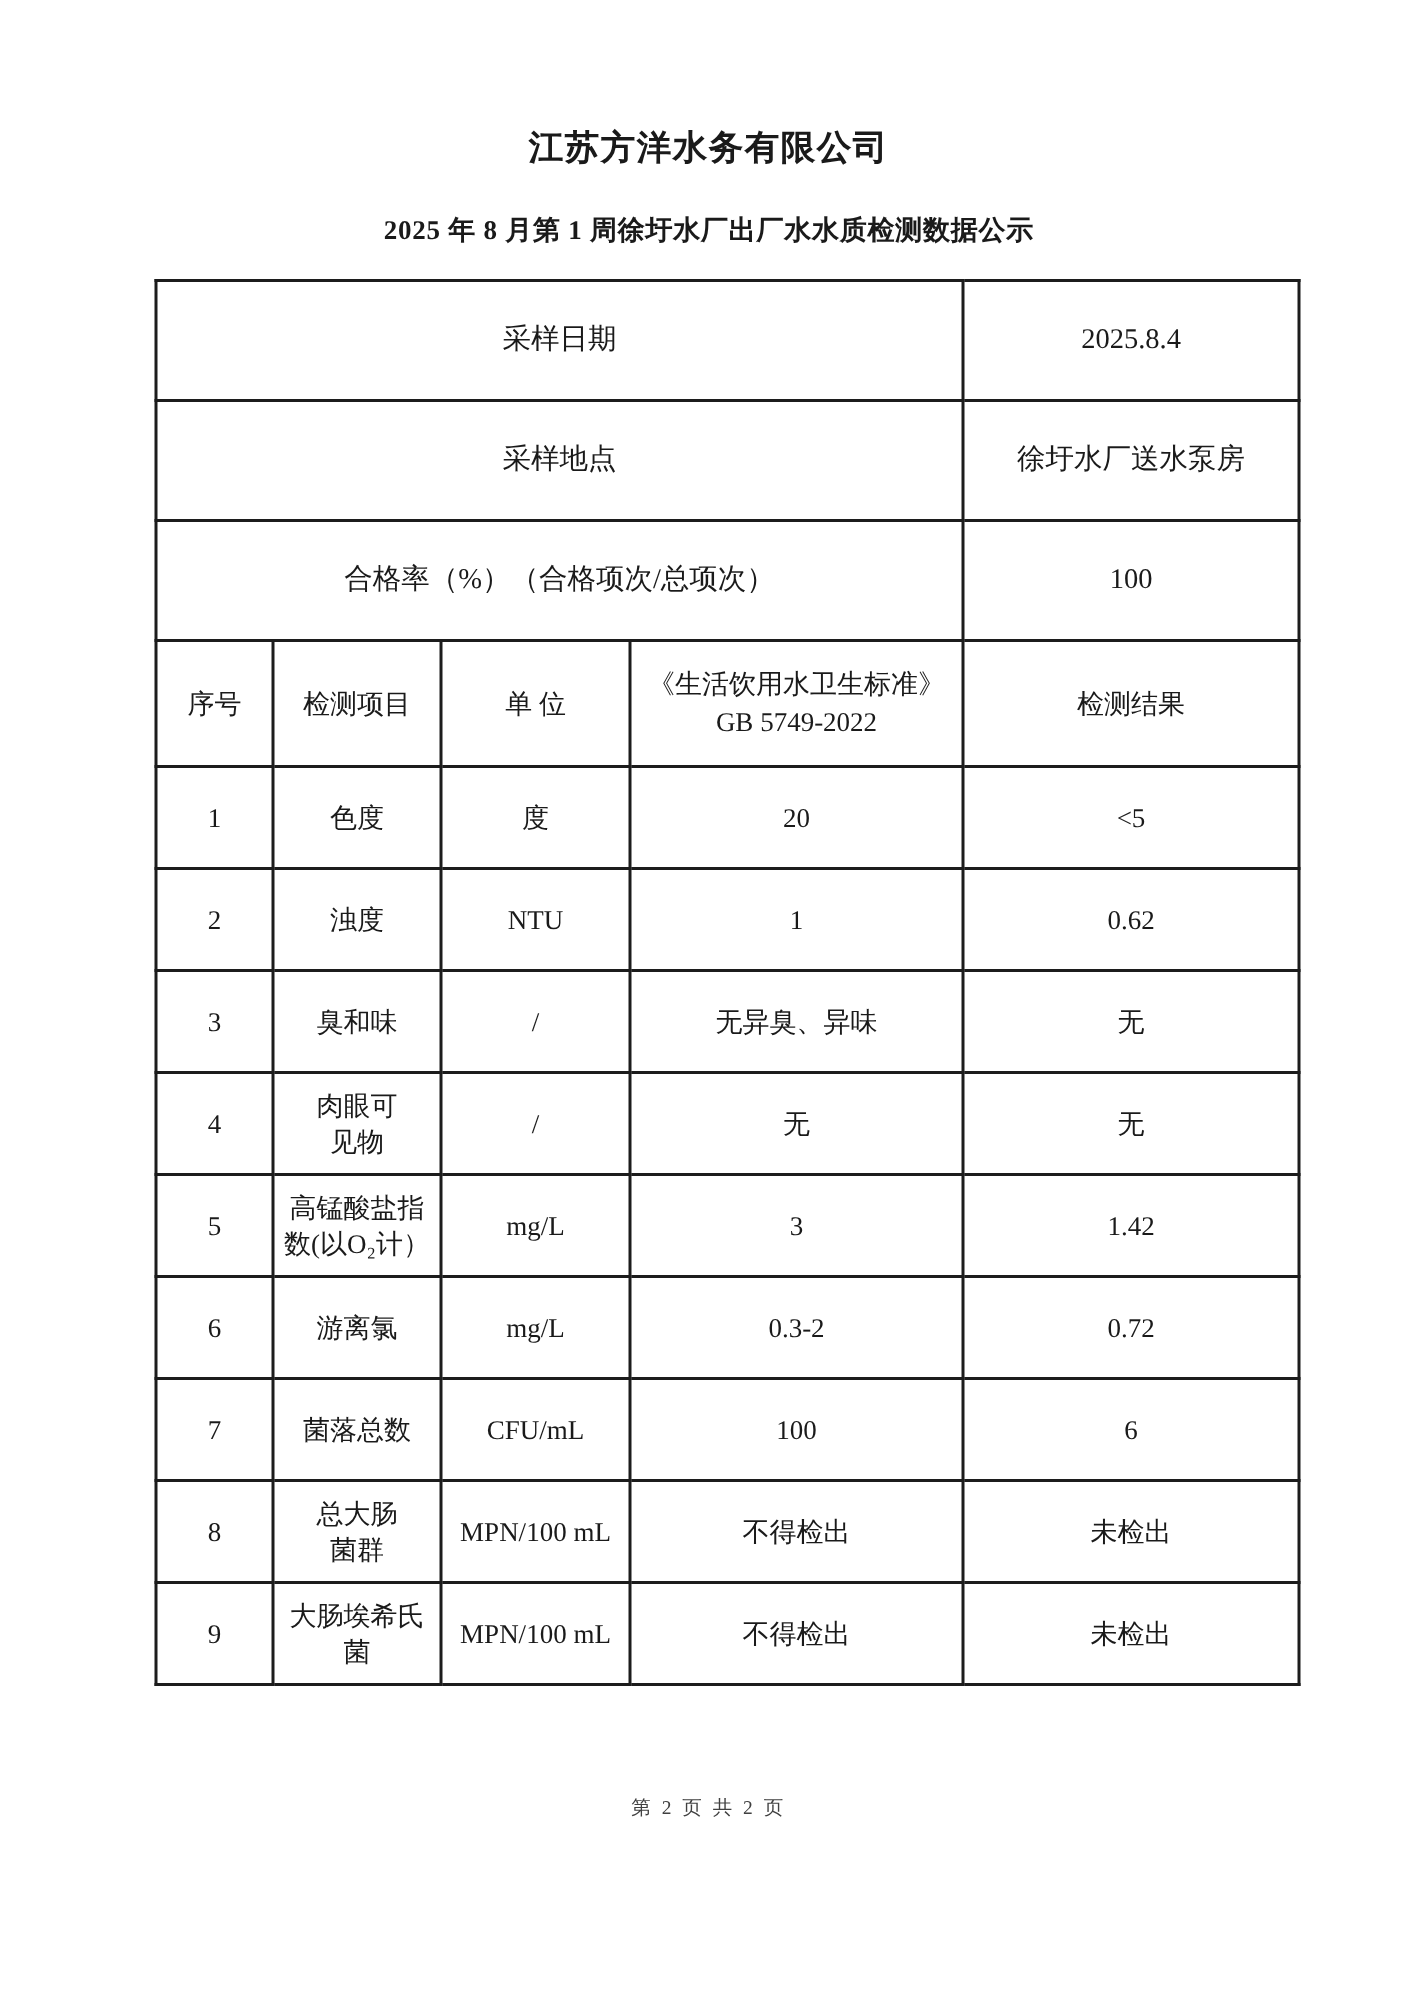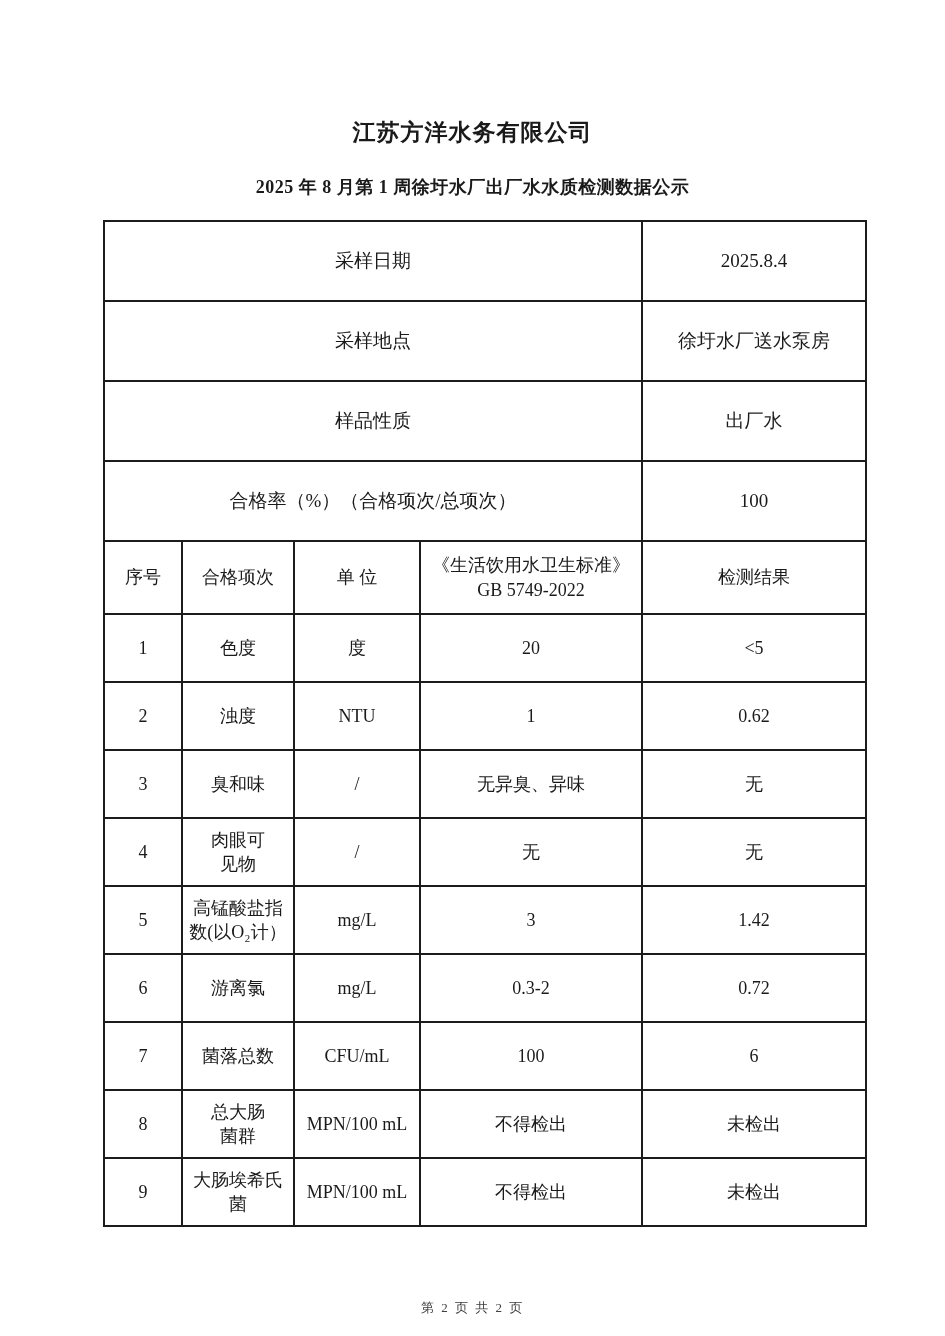--- a/index.html
+++ b/index.html
@@ -7,21 +7,21 @@
   body {
     width: 945px;
     height: 1336px;
     font-family: "Liberation Serif", "DejaVu Serif", serif;
     color: #1a1a1a;
     overflow: hidden;
   }
   .page {
     width: 945px;
     height: 1336px;
-    padding-top: 118px;
+    padding-top: 84px;
     background: #ffffff;
     position: relative;
   }
   .title {
     text-align: center;
     font-size: 23px;
     font-weight: bold;
     line-height: 30px;
     letter-spacing: 1px;
   }
@@ -45,21 +45,21 @@
     text-align: center;
     vertical-align: middle;
     font-weight: normal;
     font-size: 18px;
     line-height: 24px;
     white-space: pre-line;
     padding: 2px 4px;
   }
   tr.info-row { height: 80px; }
   tr.info-row td { font-size: 19px; }
-  tr.header-row { height: 73px; }
+  tr.header-row { height: 84px; }
   tr.header-row th { font-size: 18px; line-height: 25px; }
   tr.data-row { height: 68px; }
   .footer {
     text-align: center;
     margin-top: 72px;
     font-size: 13px;
     color: #404040;
     letter-spacing: 2px;
   }
 </style>
@@ -82,31 +82,27 @@
     <tbody>
       <tr class="info-row">
         <td colspan="4">采样日期</td>
         <td>2025.8.4</td>
       </tr>
       <tr class="info-row">
         <td colspan="4">采样地点</td>
         <td>徐圩水厂送水泵房</td>
       </tr>
       <tr class="info-row">
-        <td colspan="4">样品性质</td>
-        <td>出厂水</td>
-      </tr>
-      <tr class="info-row">
         <td colspan="4">合格率（%）（合格项次/总项次）</td>
         <td>100</td>
       </tr>
 
       <tr class="header-row">
         <th>序号</th>
-        <th>合格项次</th>
+        <th>检测项目</th>
         <th>单 位</th>
         <th>《生活饮用水卫生标准》
 GB 5749-2022</th>
         <th>检测结果</th>
       </tr>
 
       <tr class="data-row">
         <td>1</td>
         <td>色度</td>
         <td>度</td>

